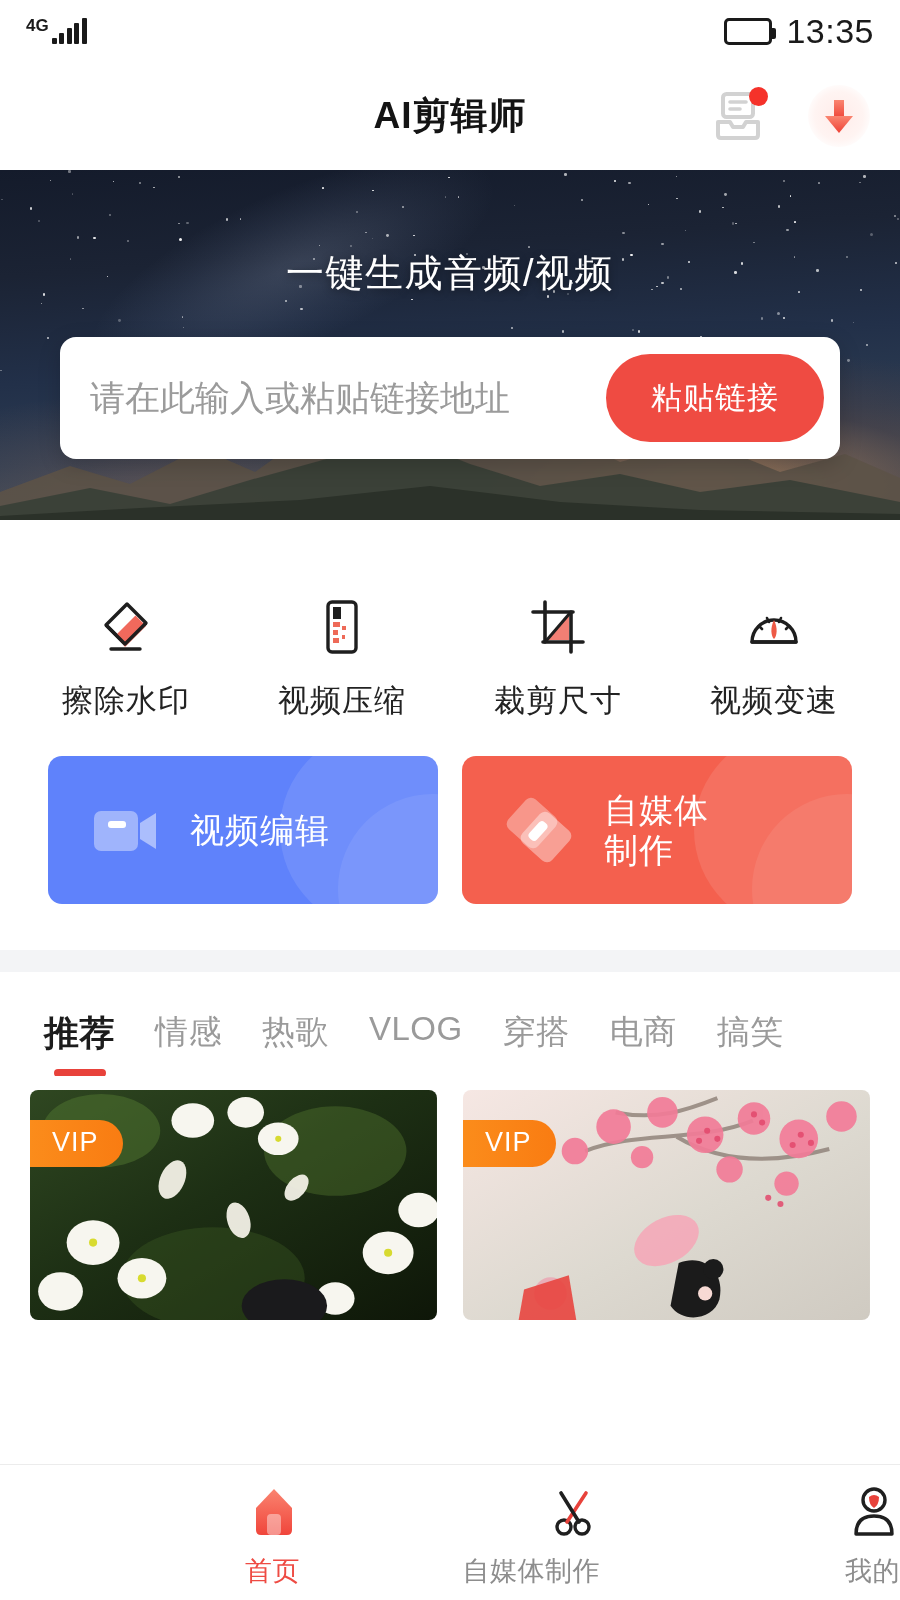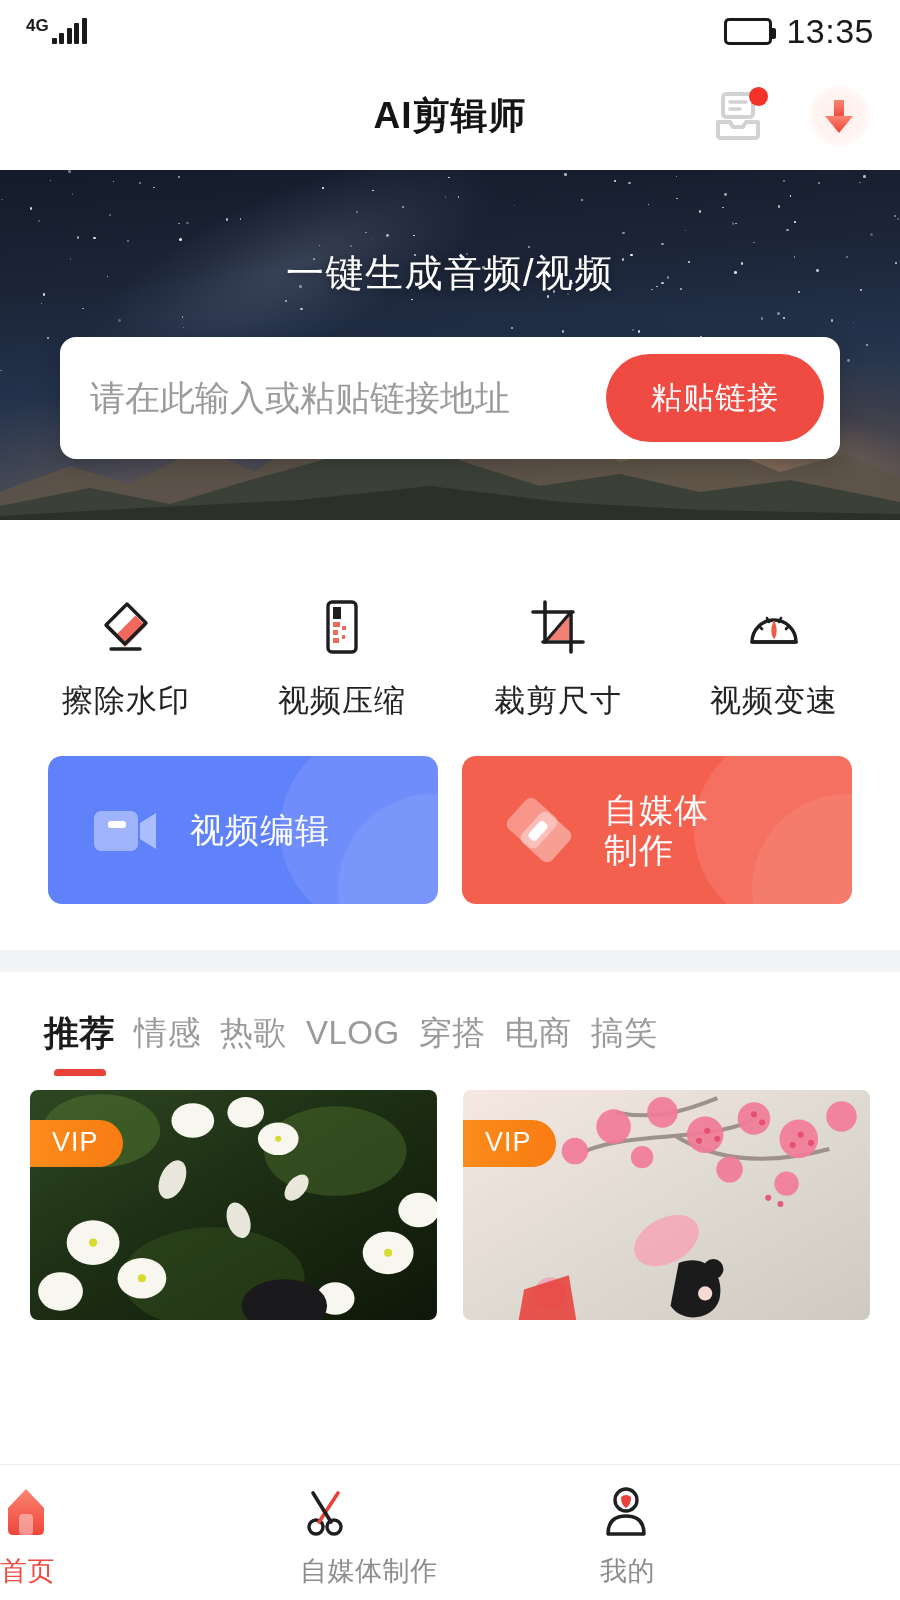--- a/index.html
+++ b/index.html
@@ -147,21 +147,21 @@
     color:#ffffff; font-size:34px; line-height:1.18; position:relative; z-index:2;
     letter-spacing:1px; white-space:pre-line; font-weight:400;
   }
 
   
   .divider { height:22px; background:#F3F4F6; margin-top:46px; }
 
   
   .tabs-wrap { position:relative; background:#fff; }
   .tabs {
-    display:flex; align-items:center; gap:19px;
+    display:flex; align-items:flex-start; gap:40px;
     padding:38px 0 0 44px; overflow:hidden; height:104px;
   }
   .tab {
     font-size:33px; color:#9a9a9a; white-space:nowrap; position:relative;
     padding-bottom:20px; cursor:pointer; letter-spacing:0.5px;
   }
   .tab.active { color:#1c1c1c; font-weight:700; font-size:35px; }
   .tab.active:after {
     content:""; position:absolute; left:50%; transform:translateX(-50%);
     bottom:0; width:52px; height:8px; background:#E8423B; border-radius:4px;
@@ -187,21 +187,21 @@
     border-radius:0 26px 26px 0; letter-spacing:1px;
   }
   .thumb { position:absolute; inset:0; }
 
   
   .bottomnav {
     position:absolute; left:0; right:0; bottom:0; height:136px; background:#ffffff;
     border-top:1px solid #ECECEC; display:flex;
   }
   .nav-item {
-    flex:1; display:flex; flex-direction:column; align-items:flex-start;
+    flex:1; display:flex; flex-direction:column; align-items:flex-end;
     justify-content:center; gap:12px; cursor:pointer; padding-top:6px;
   }
   .nav-label { font-size:27px; color:#8d8d8d; letter-spacing:0.5px; }
   .nav-item.active .nav-label { color:#EE4B43; }
   .nav-ico { height:58px; display:flex; align-items:center; justify-content:center; }
 </style>
 </head>
 <body>
 
 <div class="statusbar">

